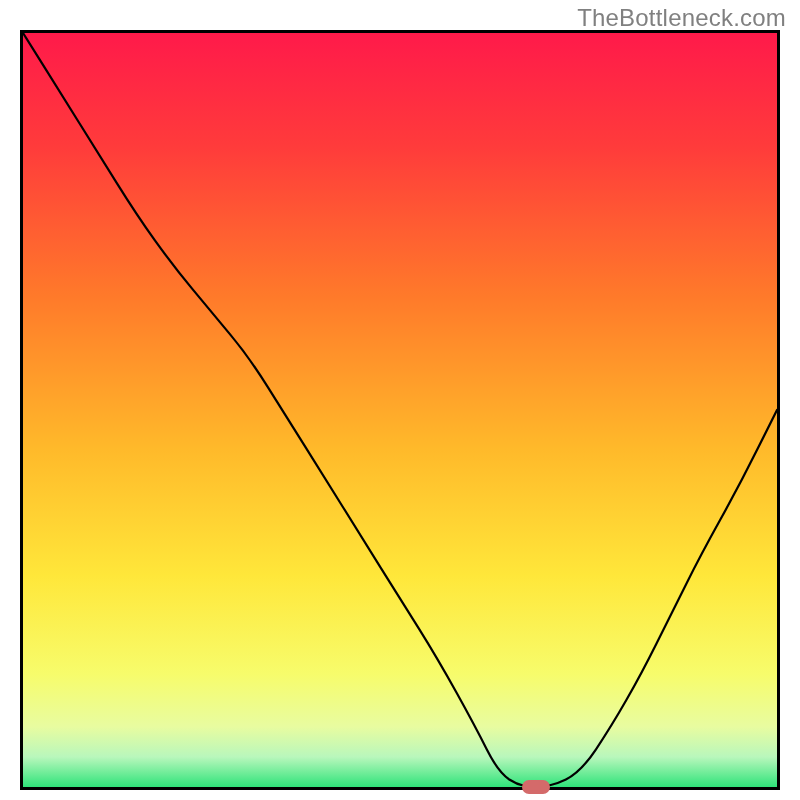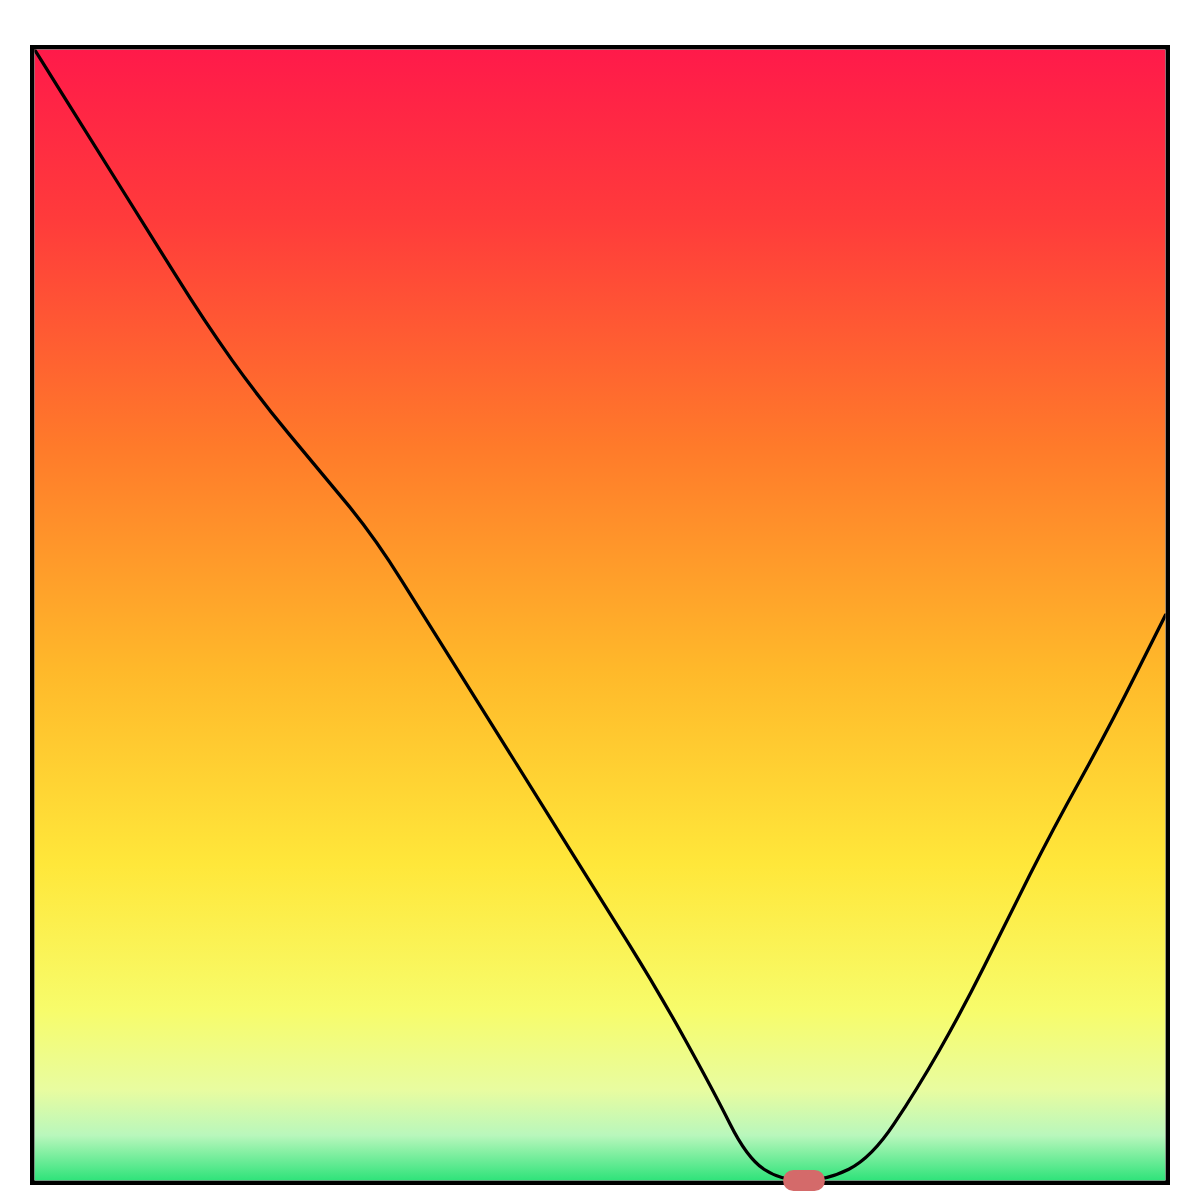--- a/index.html
+++ b/index.html
@@ -59,20 +59,21 @@
     border-radius: 7px;
     transform: translate(-50%, -50%);
     z-index: 20;
   }
 </style>
 </head>
 <body>
 
 <div class="container">
 
+  <div class="watermark">TheBottleneck.com</div>
 
   <div class="plot-outer">
     <div class="plot-inner">
 
       <svg class="chart" viewBox="0 0 754 754" preserveAspectRatio="none">
         <defs>
           <linearGradient id="bg-grad" x1="0" y1="0" x2="0" y2="1">
               <stop offset="0%" stop-color="#ff1a4a"></stop>
               <stop offset="15%" stop-color="#ff3b3b"></stop>
               <stop offset="35%" stop-color="#ff7a2a"></stop>

